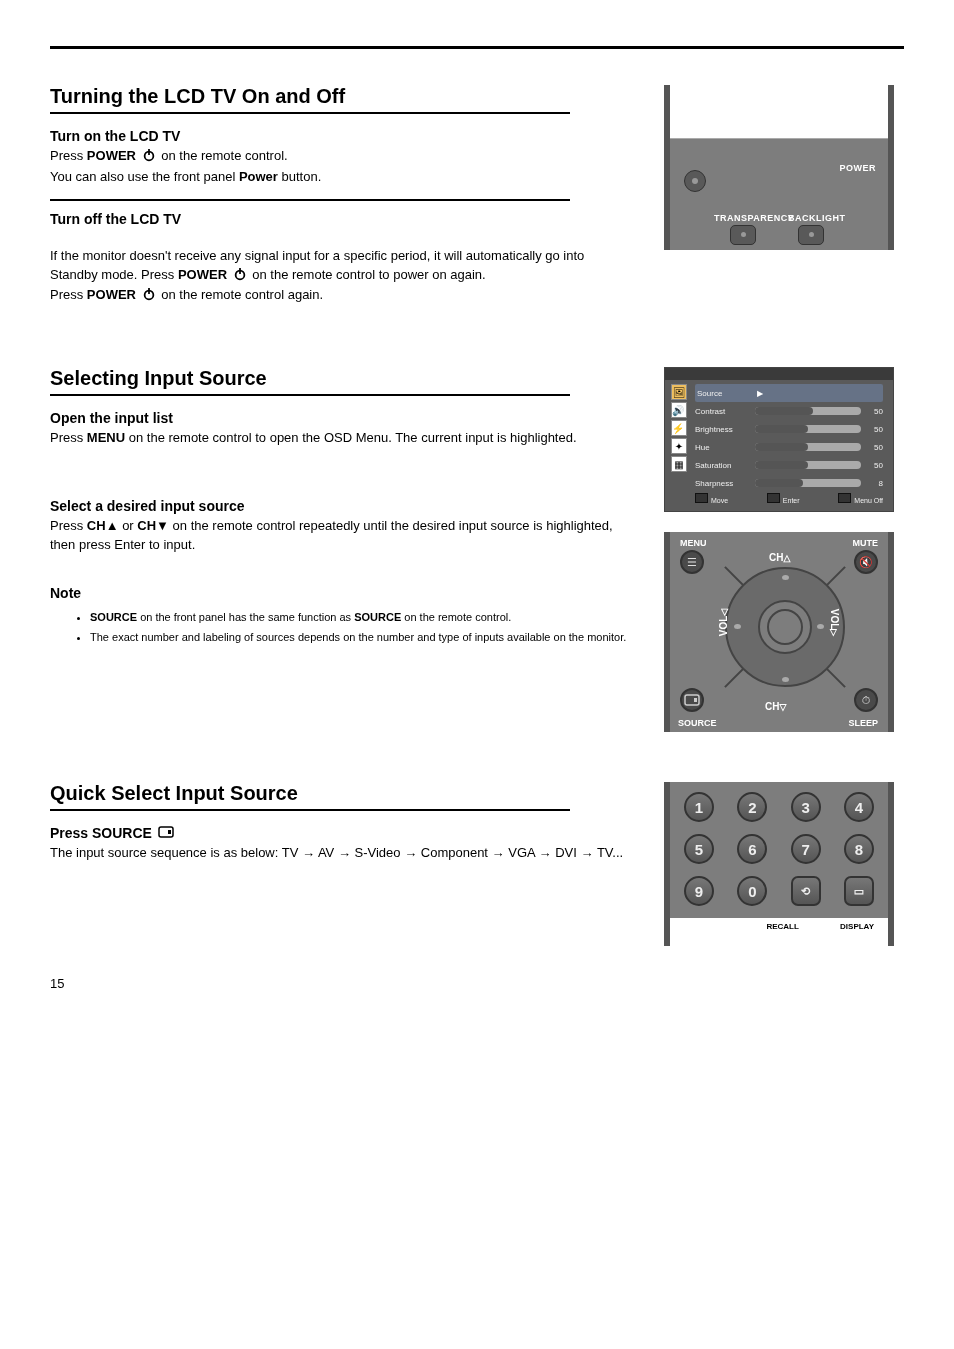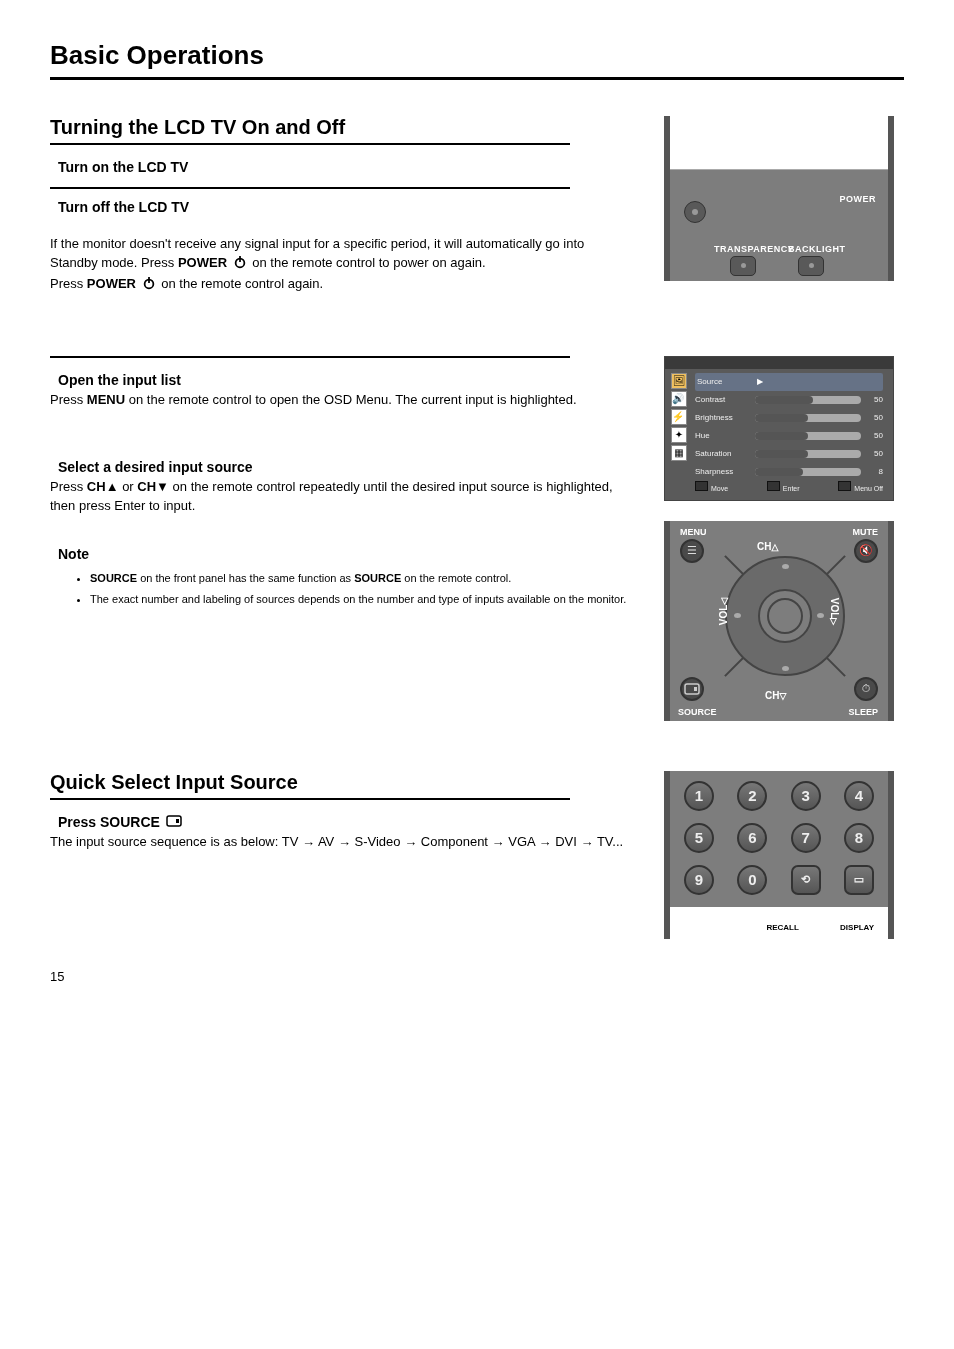--- a/index.html
+++ b/index.html
@@ -8,21 +8,21 @@
   .title { font-size: 26px; font-weight: bold; margin-bottom: 4px; }
   .hr-thick { border: none; border-top: 3px solid #000; margin-top: 6px; }
   .section { margin-top: 36px; }
   .two-col { display: flex; align-items: flex-start; gap: 30px; }
   .left { flex: 1; }
   .right { width: 240px; flex-shrink: 0; }
   .sec-heading { font-size: 20px; font-weight: bold; margin-bottom: 4px; }
   .hr-mid { border: none; border-top: 2px solid #000; width: 520px; margin-bottom: 10px; }
   .body-text { font-size: 13px; line-height: 1.45; }
   .body-text b { font-weight: bold; }
-  .step-head { font-size: 14px; font-weight: bold; margin-top: 14px; margin-bottom: 3px; margin-left: 8px; }
+  .step-head { font-size: 14px; font-weight: bold; margin-top: 14px; margin-bottom: 3px; }
   .inline-icon { display: inline-block; vertical-align: -2px; margin: 0 2px; }
   ul.note-list { list-style: disc; margin: 8px 0 0 40px; }
   ul.note-list li { font-size: 11px; line-height: 1.5; margin-bottom: 4px; }
 
   
   .fig-remote-top {
     width: 230px; height: 165px; background: #7d7d7d; position: relative;
     border-left: 6px solid #555; border-right: 6px solid #555;
   }
   .fig-remote-top .white-strip { position: absolute; top: 0; left: 0; right: 0; height: 54px; background: #fff; border-bottom: 1px solid #aaa; }
@@ -68,45 +68,58 @@
     width: 230px; background: #7d7d7d; border-left: 6px solid #555; border-right: 6px solid #555;
     padding: 10px 14px 0 14px;
   }
   .fig-keypad .row { display: flex; justify-content: space-between; margin-bottom: 12px; }
   .fig-keypad .key {
     width: 30px; height: 30px; border-radius: 50%; border: 2px solid #333;
     background: linear-gradient(#777, #555); display: flex; align-items: center; justify-content: center;
     color: #eee; font-size: 15px; font-weight: bold;
   }
   .fig-keypad .key-rect { border-radius: 7px; font-size: 11px; }
-  .fig-keypad .label-strip { background: #fff; margin: 0 -14px; padding: 16px 14px; display: flex; justify-content: space-between; font-size: 8px; font-weight: bold; height: 28px; align-items: flex-start; }
+  .fig-keypad .label-strip { background: #fff; margin: 0 -14px; padding: 4px 14px; display: flex; justify-content: space-between; font-size: 8px; font-weight: bold; height: 28px; align-items: flex-start; }
 
   .page-num { text-align: left; font-size: 13px; margin-top: 30px; }
 
   svg.pwr { width: 14px; height: 14px; }
   svg.pwr circle { fill: none; stroke: #000; stroke-width: 2; }
   svg.pwr line { stroke: #000; stroke-width: 2; }
 
   svg.srcrect { width: 16px; height: 12px; }
 
 </style>
 </head>
 <body>
 
 <div class="page">
 
-  <div class="title">Basic Operations</div>
   <hr class="hr-thick">
 
   <div class="section two-col">
     <div class="left">
       <div class="sec-heading">Turning the LCD TV On and Off</div>
       <hr class="hr-mid">
 
       <div class="step-head">Turn on the LCD TV</div>
+      <div class="body-text">
+        <span>Press </span>
+        <b>POWER</b>
+        <span class="inline-icon">
+          <svg class="pwr" viewBox="0 0 16 16">
+              <circle cx="8" cy="9" r="5"></circle>
+              <line x1="8" y1="1" x2="8" y2="8"></line>
+            </svg>
+        </span>
+        <span> on the remote control.</span><br>
+        <span>You can also use the front panel </span>
+        <b>Power</b>
+        <span> button.</span>
+      </div>
 
       <hr class="hr-mid" style="margin-top:12px">
 
       <div class="step-head" style="margin-top:4px">Turn off the LCD TV</div>
       <div class="body-text" style="margin-top:20px">
         <span>If the monitor doesn't receive any signal input for a specific period, it will automatically go into Standby mode. Press </span>
         <b>POWER</b>
         <span class="inline-icon">
           <svg class="pwr" viewBox="0 0 16 16">
               <circle cx="8" cy="9" r="5"></circle>
@@ -149,20 +162,21 @@
         </div>
         <div class="small-btn btn" style="left:128px; top:140px">
           <div style="width:5px;height:5px;border-radius:50%;background:#999;margin:6px auto"></div>
         </div>
       </div>
     </div>
   </div>
 
   <div class="section two-col" style="margin-top:60px">
     <div class="left">
+      <div class="sec-heading">Selecting Input Source</div>
       <hr class="hr-mid">
 
       <div class="step-head">Open the input list</div>
       <div class="body-text">
         <span>Press </span>
         <b>MENU</b>
         <span> on the remote control to open the OSD Menu. The current input is highlighted.</span>
       </div>
 
       <div class="step-head" style="margin-top:50px">Select a desired input source</div>
@@ -262,21 +276,21 @@
             </svg>
         </div>
         <div class="corner-btn" style="right:10px; bottom:20px">⏱</div>
 
         <div class="diagonal" style="transform: rotate(45deg)"></div>
         <div class="diagonal" style="transform: rotate(-45deg)"></div>
         <div class="ring"></div>
         <div class="inner"></div>
         <div class="inner2"></div>
 
-        <div class="seg-lbl" style="left:87px; top:20px"><span>CH</span><span style="font-size:9px">△</span></div>
+        <div class="seg-lbl" style="left:99px; top:20px"><span>CH</span><span style="font-size:9px">△</span></div>
         <div class="seg-lbl" style="left:95px; bottom:20px"><span>CH</span><span style="font-size:9px">▽</span></div>
         <div class="seg-lbl" style="left:40px; top:85px; transform: rotate(-90deg)"><span>VOL</span><span style="font-size:9px">◁</span></div>
         <div class="seg-lbl" style="right:40px; top:85px; transform: rotate(90deg)"><span>VOL</span><span style="font-size:9px">▷</span></div>
 
         <div class="led" style="left:112px; top:43px"></div>
         <div class="led" style="left:112px; bottom:50px"></div>
         <div class="led" style="left:64px; top:92px"></div>
         <div class="led" style="right:64px; top:92px"></div>
       </div>
     </div>

